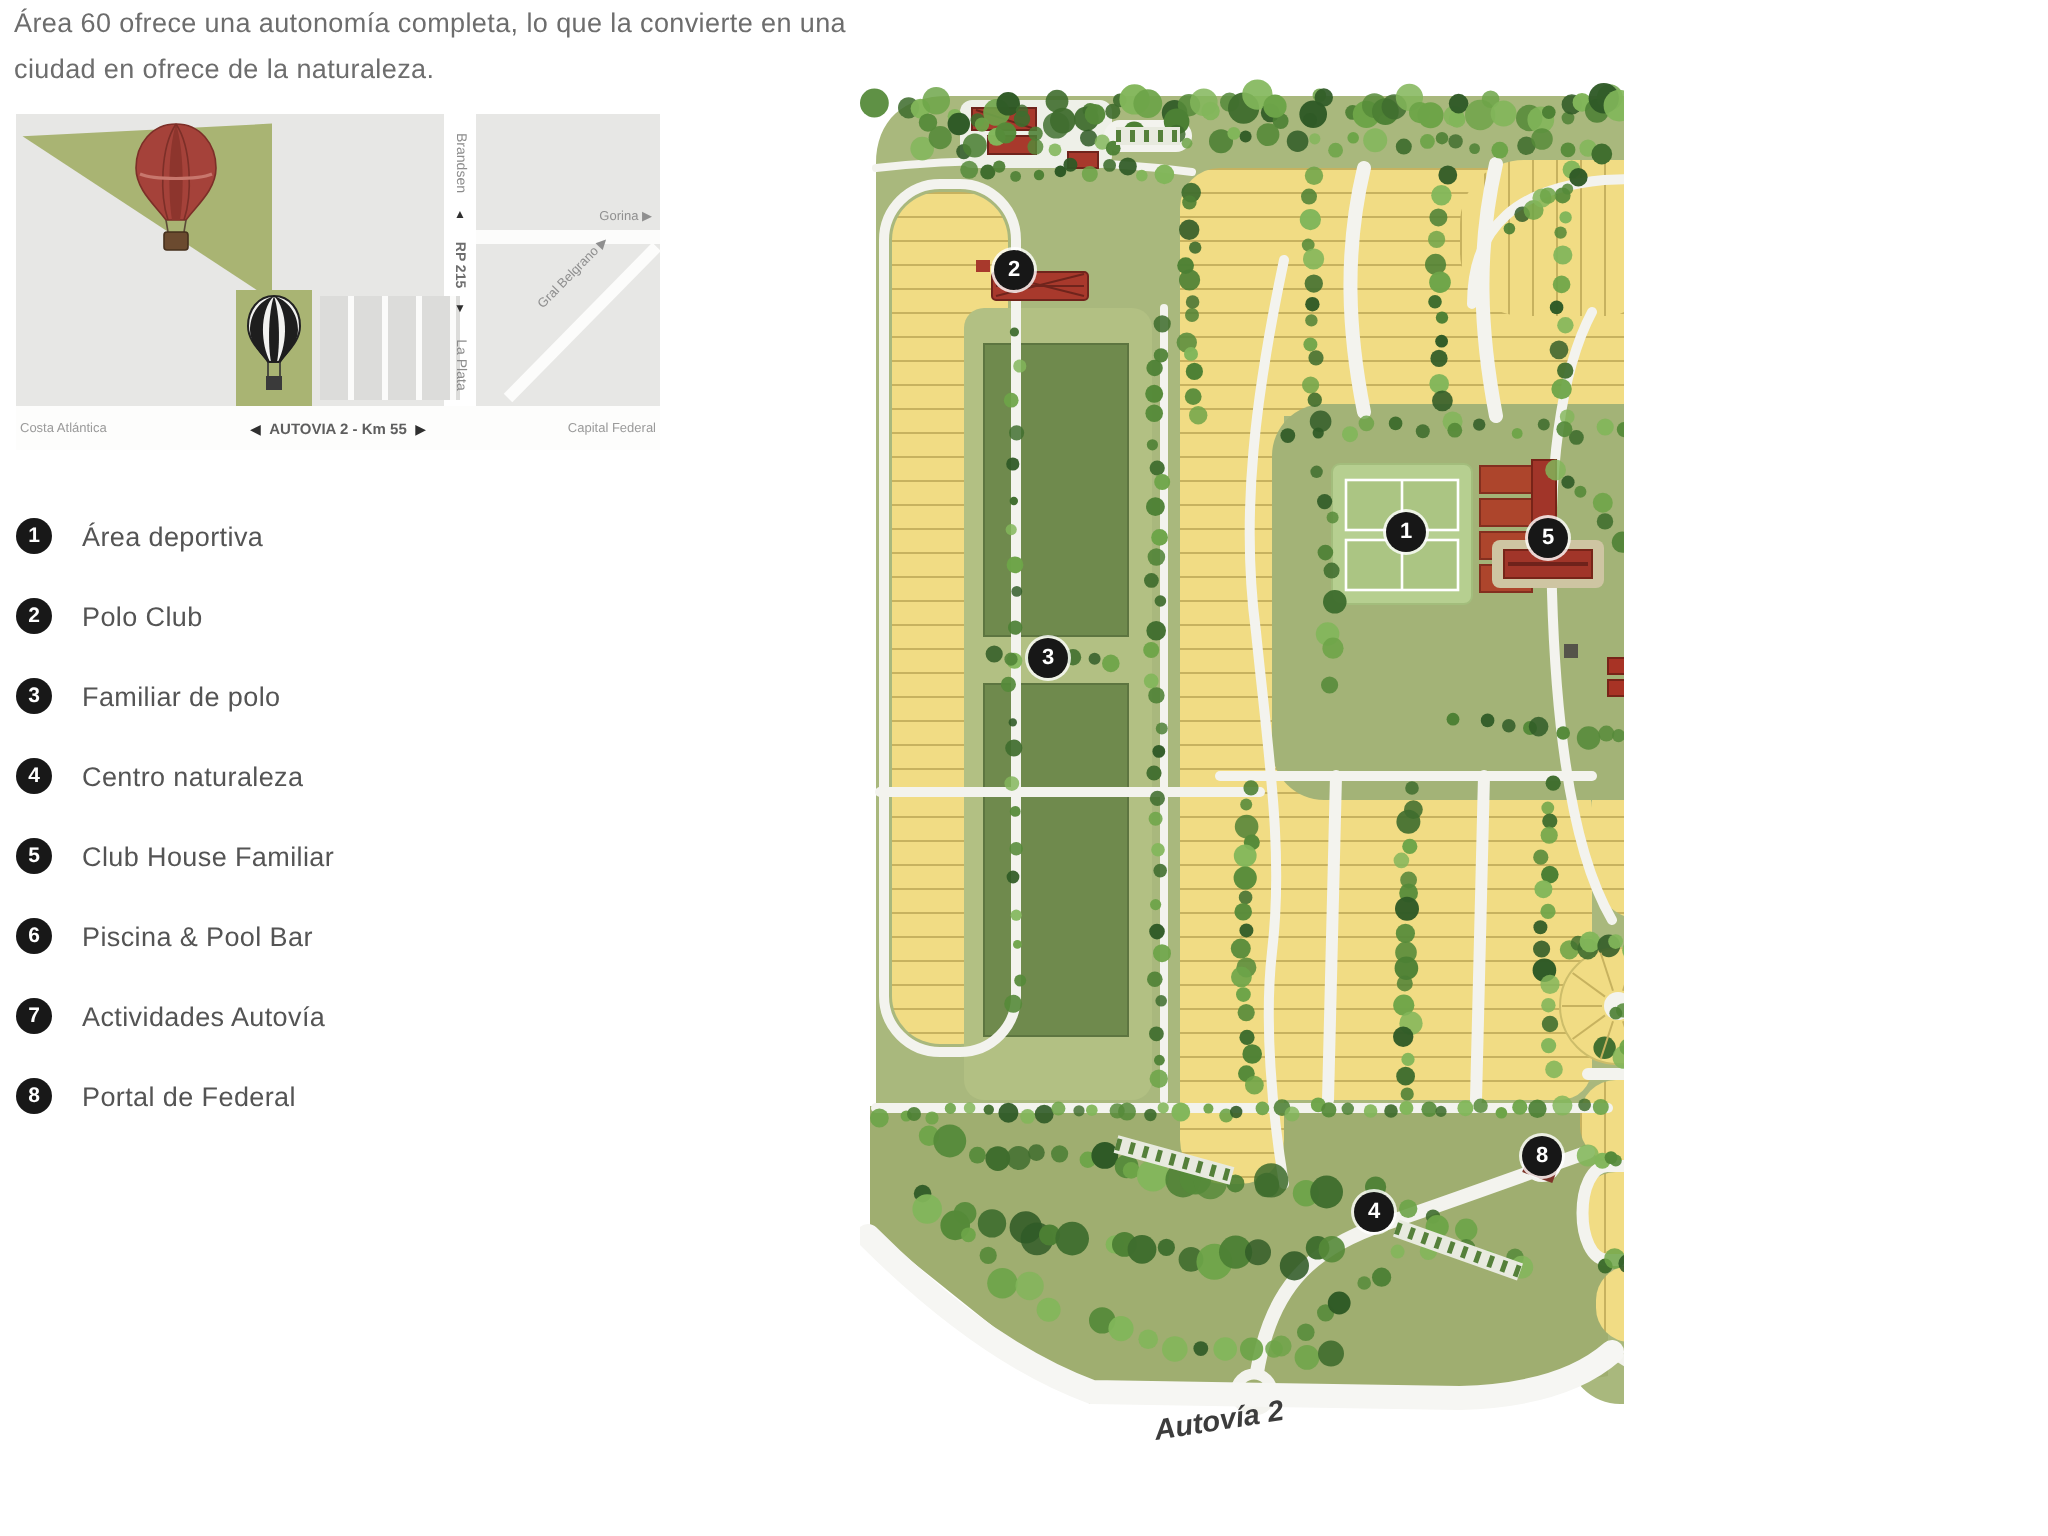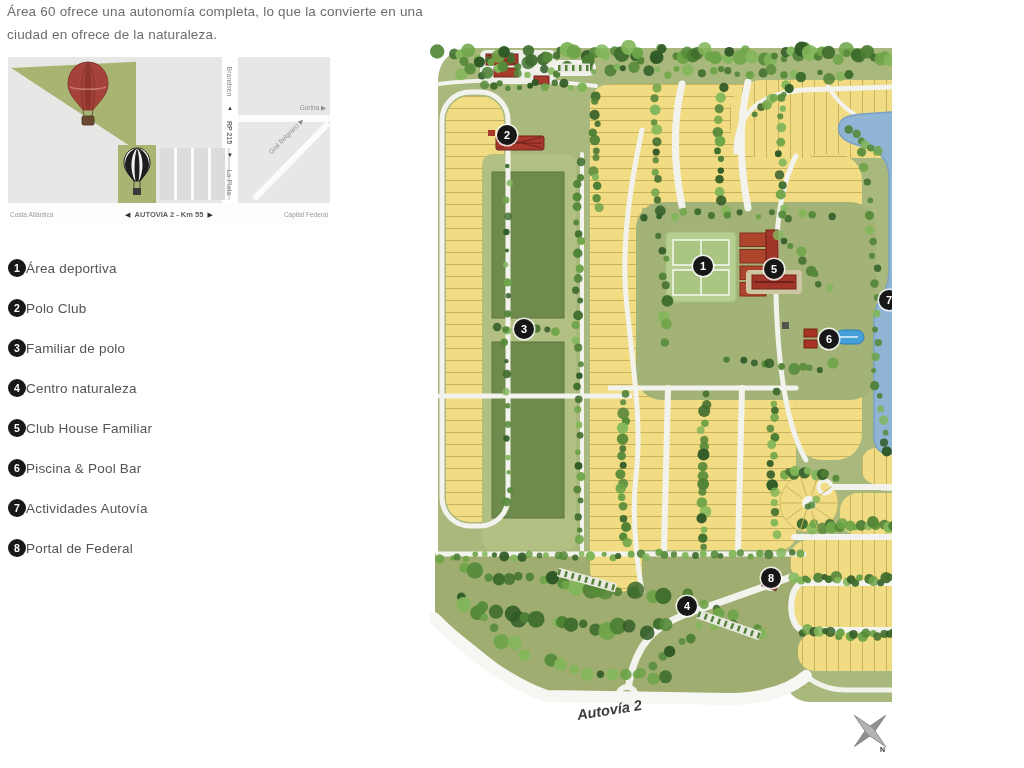--- a/index.html
+++ b/index.html
@@ -1,16 +1,16 @@
 <!DOCTYPE html>
 <html><head>
 <meta charset="utf-8">
 <style>
   html,body{margin:0;padding:0;background:#fff;}
-  .page{position:relative;width:892px;height:768px;background:#fff;overflow:hidden;
+  .page{position:relative;width:812px;height:768px;background:#fff;overflow:hidden;
         font-family:"Liberation Sans","DejaVu Sans",sans-serif;}
   
   .intro{position:absolute;left:7px;top:1px;margin:0;font-size:13.5px;line-height:22.5px;
          color:#6d6d6d;letter-spacing:.2px;}
   
   .inset{position:absolute;left:8px;top:57px;width:322px;height:168px;}
   .inset .blockL{position:absolute;left:0;top:0;width:214px;height:146px;background:#e7e7e5;}
   .inset .blockR{position:absolute;left:230px;top:0;width:92px;height:146px;background:#e7e7e5;}
   .inset .greenTri{position:absolute;left:2px;top:3px;width:126px;height:90px;background:#a9b473;
          clip-path:polygon(1% 9%,100% 2%,100% 100%);}
@@ -34,21 +34,21 @@
          color:#5e5e5e;white-space:nowrap;}
   .inset .band .c .a{color:#2f2f2f;font-size:7px;}
   .inset .band .r{position:absolute;right:2px;font-size:6.5px;color:#9a9a9a;}
   .balloonA{position:absolute;left:58px;top:3px;}
   .balloonB{position:absolute;left:114px;top:90px;}
   
   .legend{position:absolute;left:8px;top:248px;margin:0;padding:0;list-style:none;}
   .legend li{display:flex;align-items:center;height:40px;}
   .lnum{width:18px;height:18px;border-radius:50%;background:#181818;color:#fff;font-size:10.5px;
         font-weight:bold;display:flex;align-items:center;justify-content:center;flex:0 0 18px;}
-  .llabel{font-size:13.5px;color:#545454;letter-spacing:.2px;}
+  .llabel{margin-left:15px;font-size:13.5px;color:#545454;letter-spacing:.2px;}
   
   .siteplan{position:absolute;left:430px;top:36px;width:594px;height:732px;}
   .siteplan svg{position:absolute;left:0;top:0;}
   .map-marker{position:absolute;width:20px;height:20px;margin:-10px 0 0 -10px;border-radius:50%;
         background:#171717;color:#fff;font-size:11px;font-weight:bold;display:flex;align-items:center;
         justify-content:center;box-shadow:0 0 0 1.5px rgba(255,255,255,.8);}
 </style>
 </head>
 <body>
 

